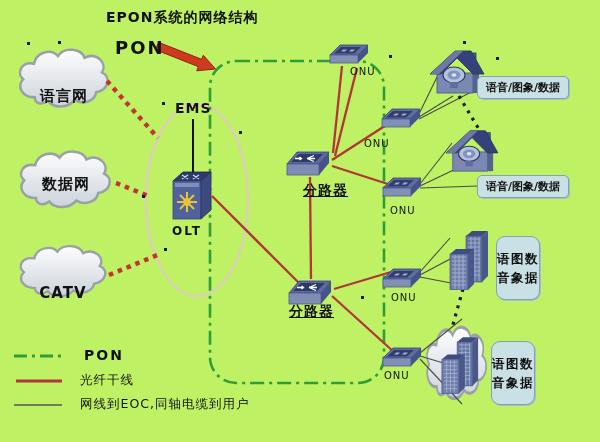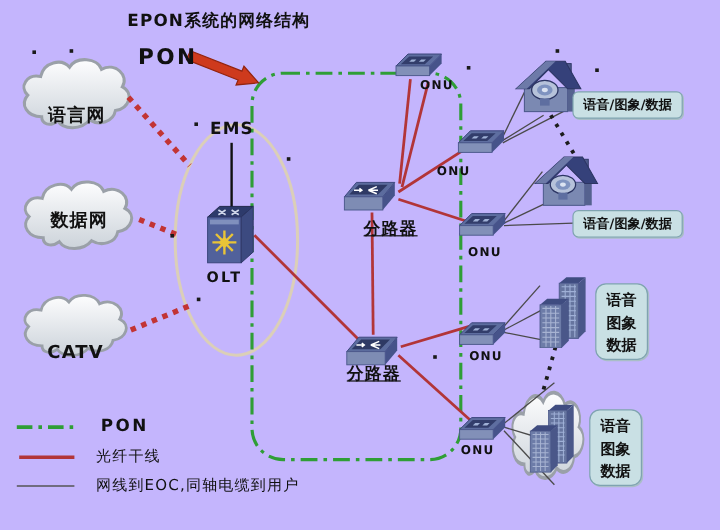--- a/index.html
+++ b/index.html
@@ -1,36 +1,36 @@
 <!DOCTYPE html>
 <html><head>
 <meta charset="utf-8">
 <style>
   html,body{margin:0;padding:0;background:#ffffff;}
   .stage{
-    position:relative;width:600px;height:442px;background:#c4b5fd;overflow:hidden;
+    position:relative;width:600px;height:442px;background:#bef264;overflow:hidden;
     font-family:"DejaVu Sans","Liberation Sans",sans-serif;color:#111;
   }
   .layer{position:absolute;left:0;top:0;}
   .t{position:absolute;white-space:nowrap;color:#111;}
   .ctr{transform:translate(-50%,-50%);}
   .title{font-size:14px;font-weight:bold;letter-spacing:1px;}
   .pon{font-size:18px;font-weight:bold;letter-spacing:2px;}
   .cloudlbl{font-size:15px;font-weight:bold;letter-spacing:1px;}
   .ems{font-size:14px;font-weight:bold;letter-spacing:1px;}
   .olt{font-size:12px;font-weight:bold;letter-spacing:2px;}
   .split{font-size:14px;font-weight:bold;letter-spacing:1px;text-decoration:underline;}
-  .onu{font-size:10px;font-weight:bold;letter-spacing:1px;}
+  .onu{font-size:10px;font-weight:normal;letter-spacing:1px;}
   .dev{position:absolute;}
   .callout{
     position:absolute;background:#c9e0e4;border:1px solid #7fa3b0;border-radius:5px;
     display:flex;align-items:center;justify-content:center;
     font-size:11px;font-weight:bold;color:#111;box-shadow:1px 1px 0 #a9bec6;
   }
-  .callout.multi{border-radius:9px;flex-direction:column;font-size:12.5px;line-height:19px;}
+  .callout.multi{border-radius:9px;font-size:12.5px;line-height:19px;}
   .legend-item{position:absolute;display:flex;align-items:center;}
   .legend-item svg{display:block;}
   .lg-label-b{font-size:14px;font-weight:bold;letter-spacing:2px;margin-left:20px;}
   .lg-label{font-size:12.5px;font-weight:500;letter-spacing:1px;margin-left:16px;}
 </style>
 </head>
 <body>
 
 <div class="stage">
 

